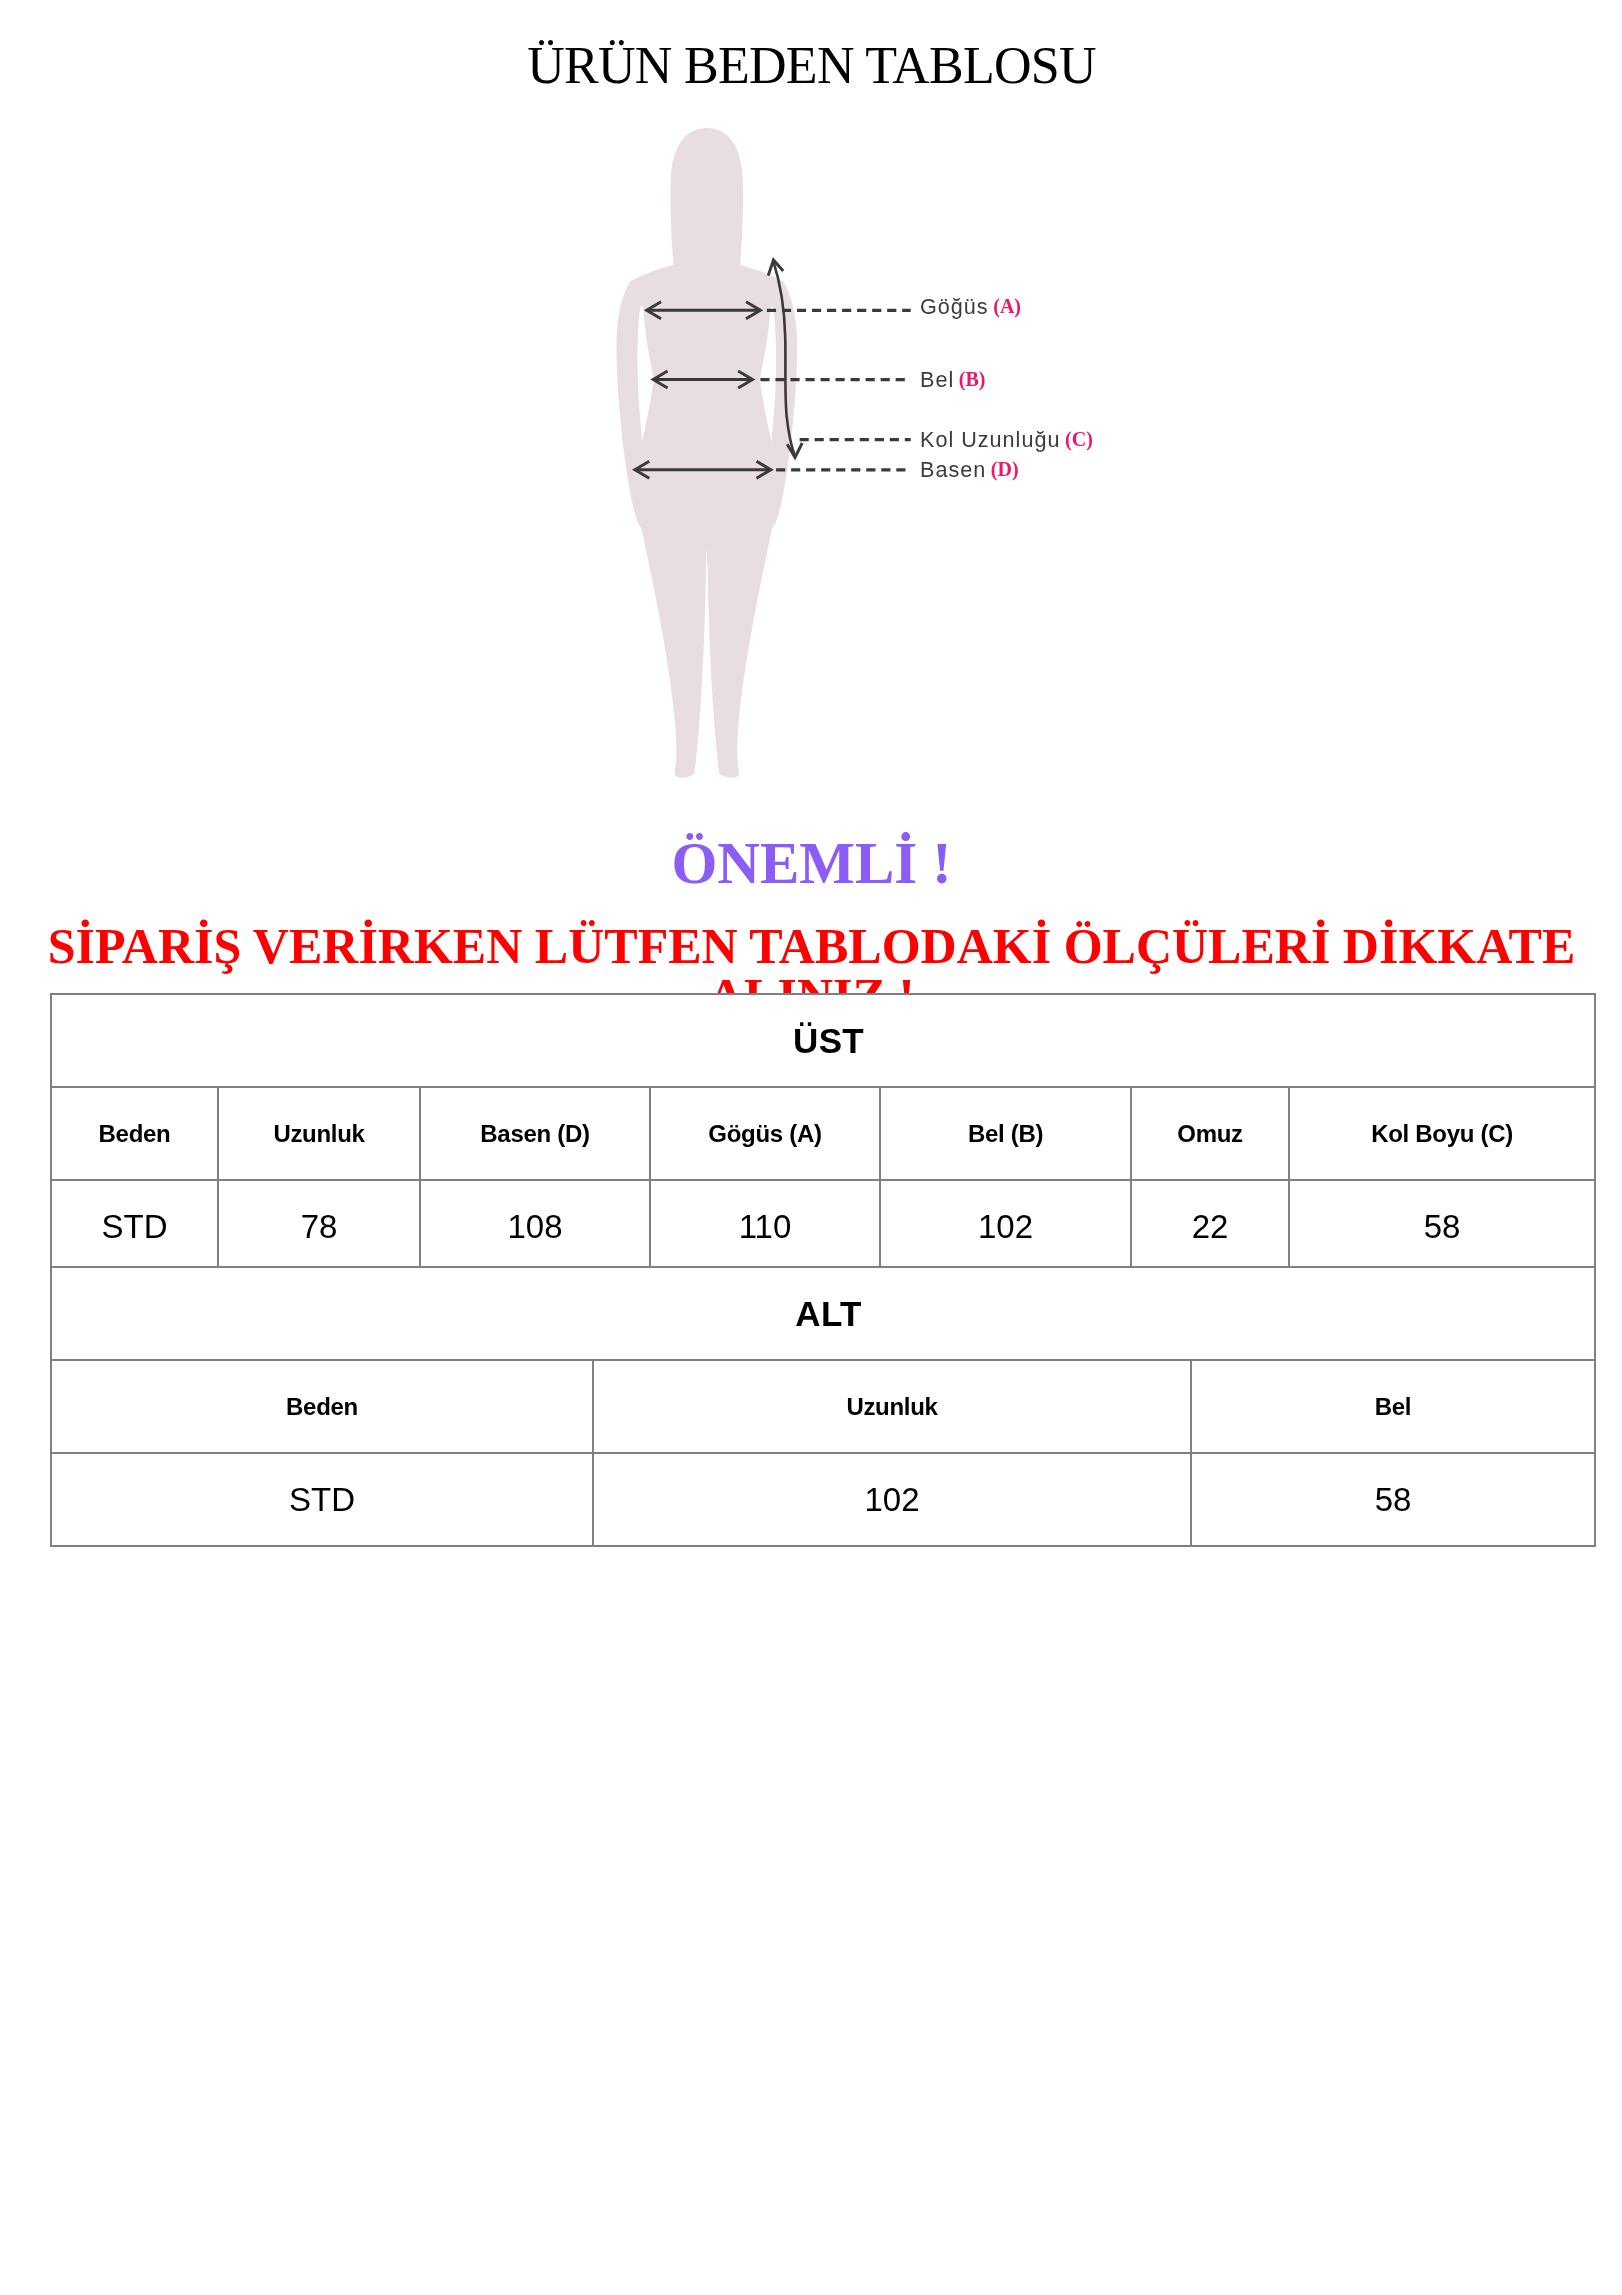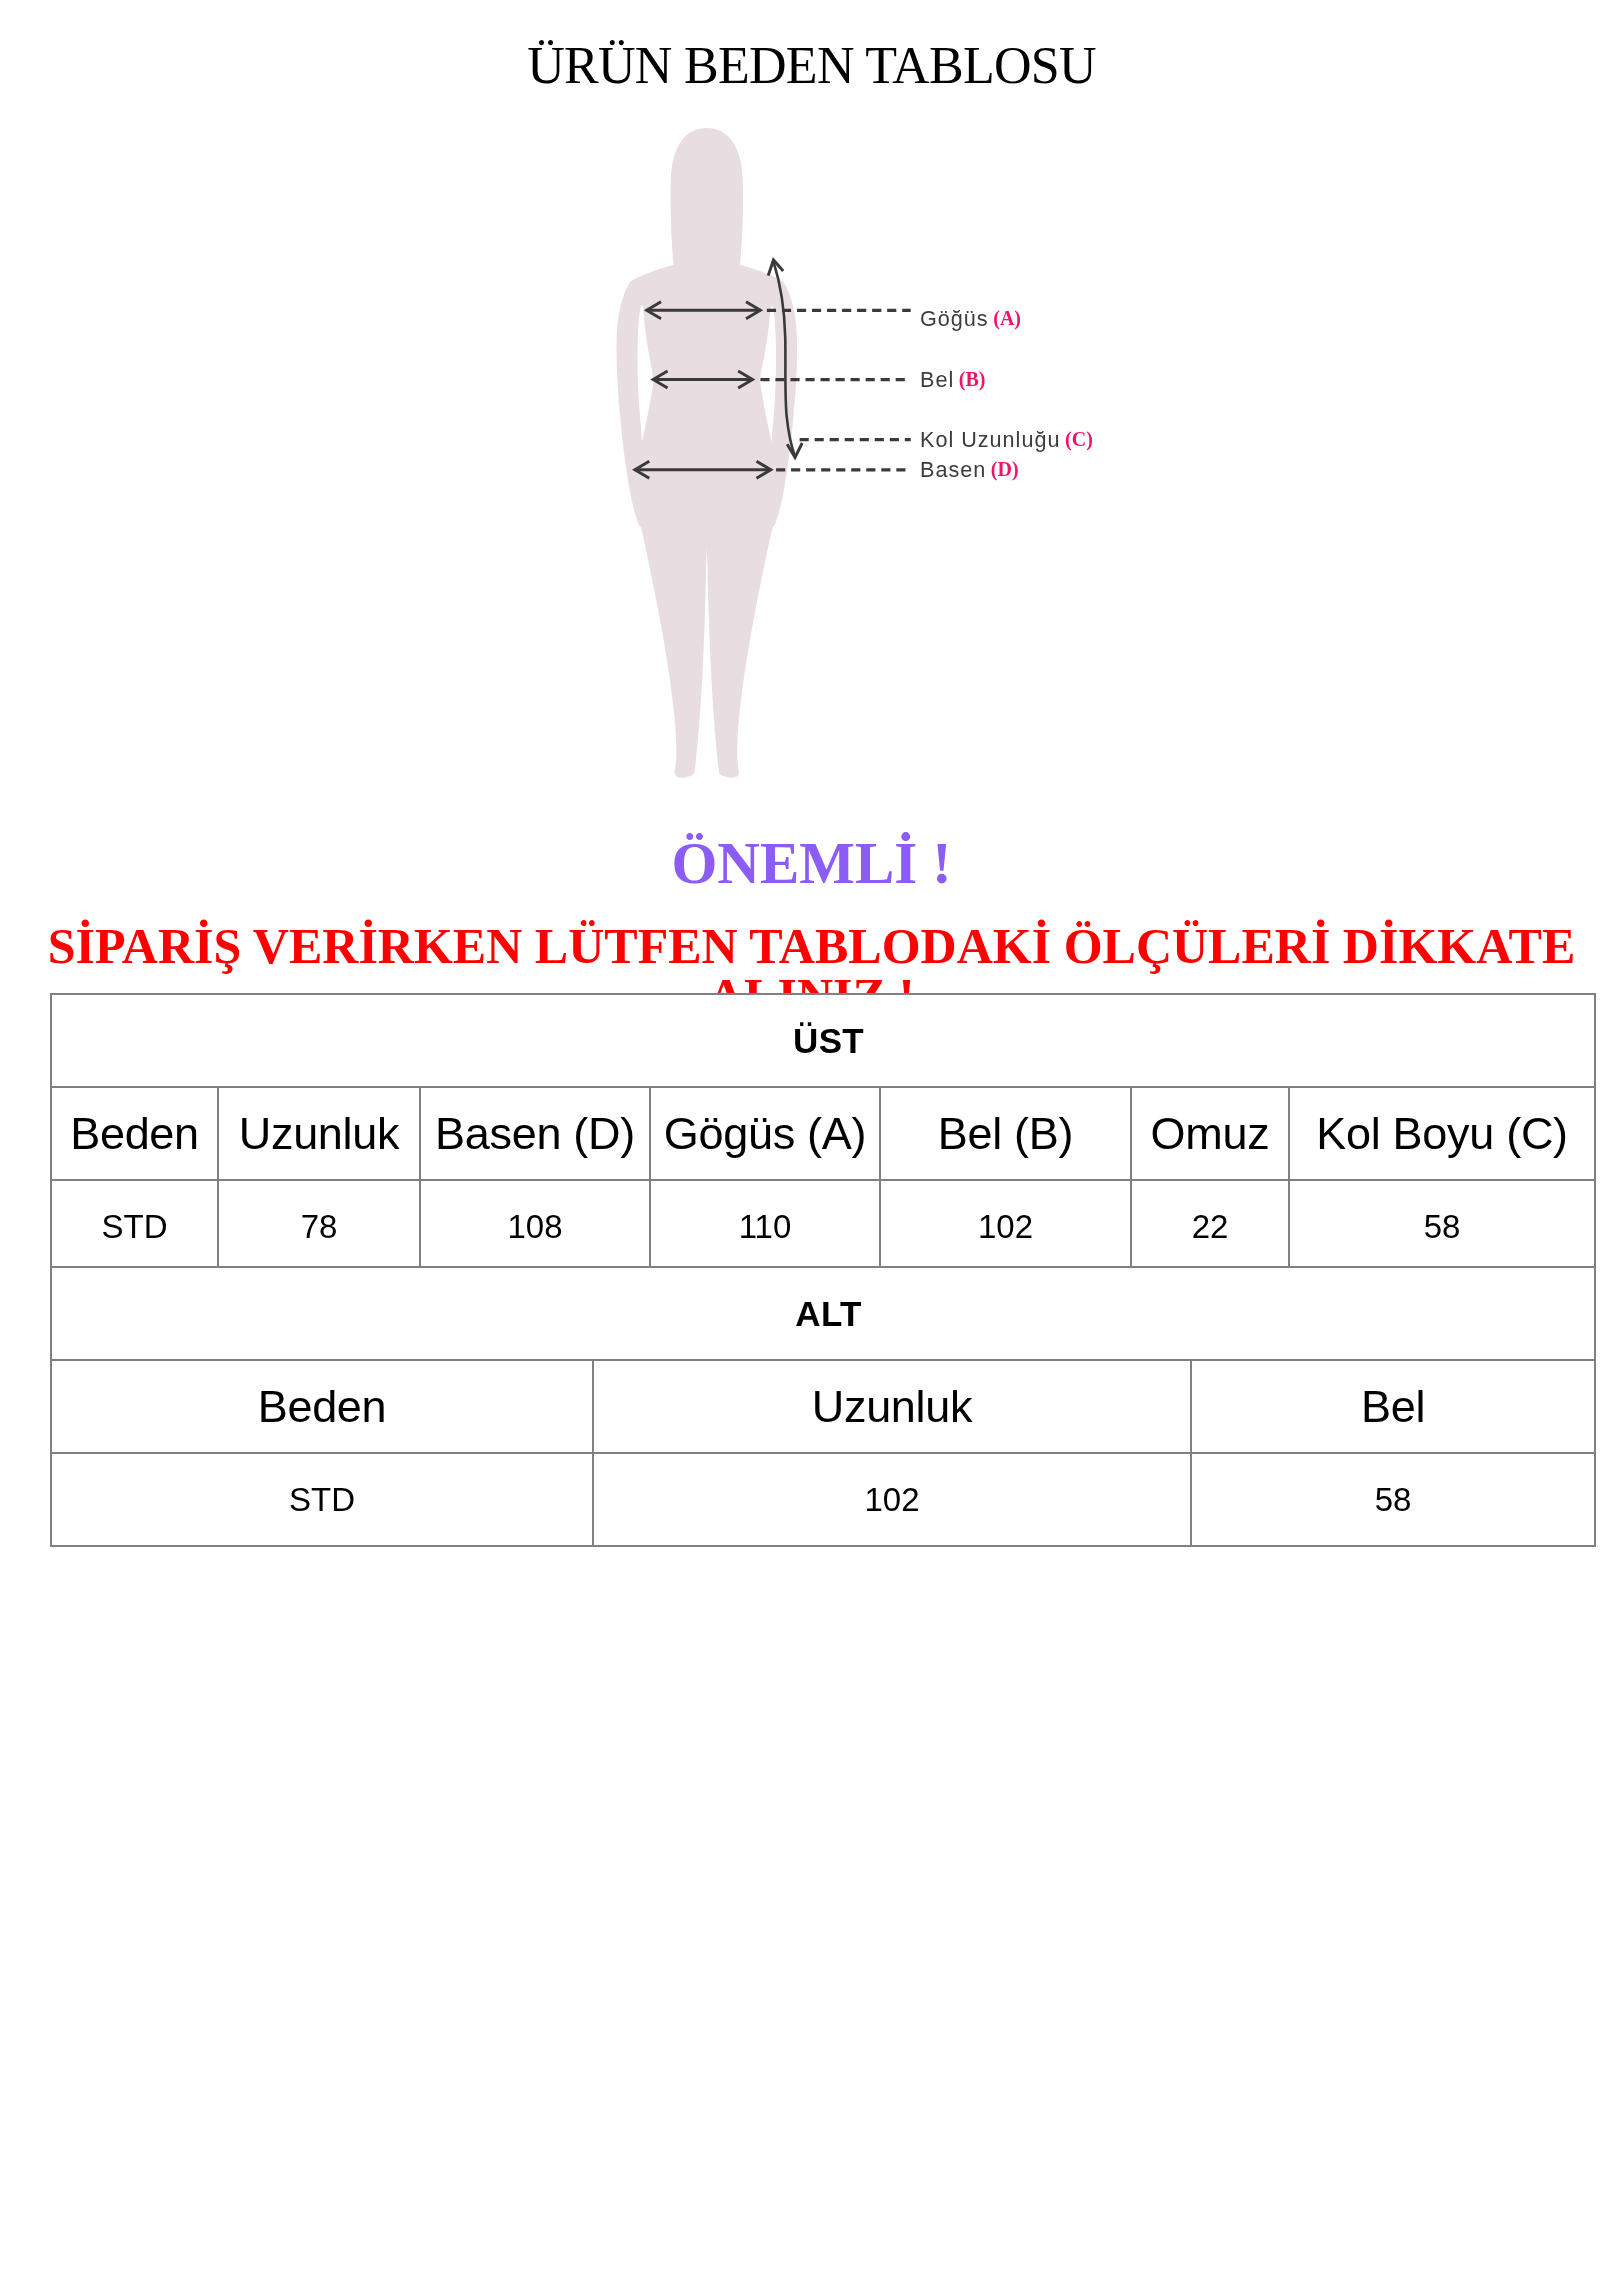--- a/index.html
+++ b/index.html
@@ -85,22 +85,22 @@
     height:89px;
     overflow:hidden;
   }
   td.section{
     font-weight:700;
     font-size:35px;
     letter-spacing:0.3px;
     padding-left:12px;
   }
   table.sizes th{
-    font-weight:400;
-    font-size:45px;
+    font-weight:700;
+    font-size:24px;
     letter-spacing:-0.3px;
     margin-top:15px;
   }
   td.val{
     font-weight:400;
     font-size:33px;
   }
 </style>
 </head>
 <body>
@@ -201,21 +201,21 @@
 
       <g>
         <path d="M 970,718 L 1178,718"></path>
         <path d="M 992,705 L 970,718 L 992,731"></path>
         <path d="M 1156,705 L 1178,718 L 1156,731"></path>
         <path d="M 1186,718 L 1392,718" stroke-dasharray="14 9" stroke-width="5"></path>
       </g>
     </g>
   </svg>
 
-  <div class="mlabel" style="top:304px">
+  <div class="mlabel" style="top:292px">
     <span class="mname">Göğüs</span>
     <span class="mletter">(A)</span>
   </div>
   <div class="mlabel" style="top:365px">
     <span class="mname">Bel</span>
     <span class="mletter">(B)</span>
   </div>
   <div class="mlabel" style="top:425px">
     <span class="mname">Kol Uzunluğu</span>
     <span class="mletter">(C)</span>

